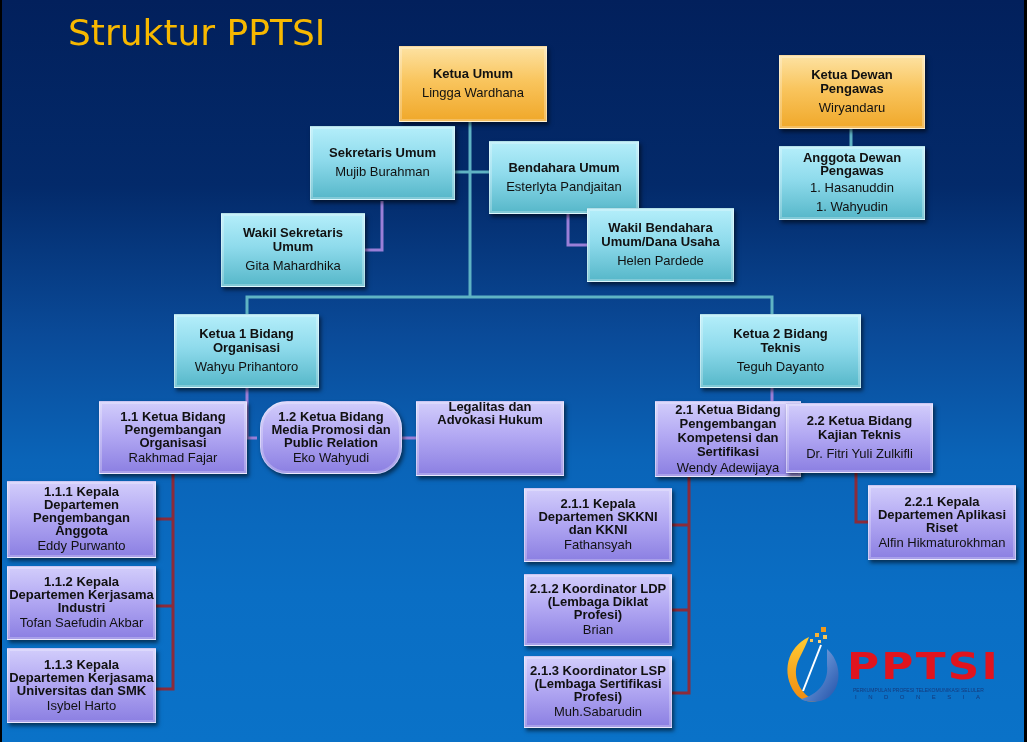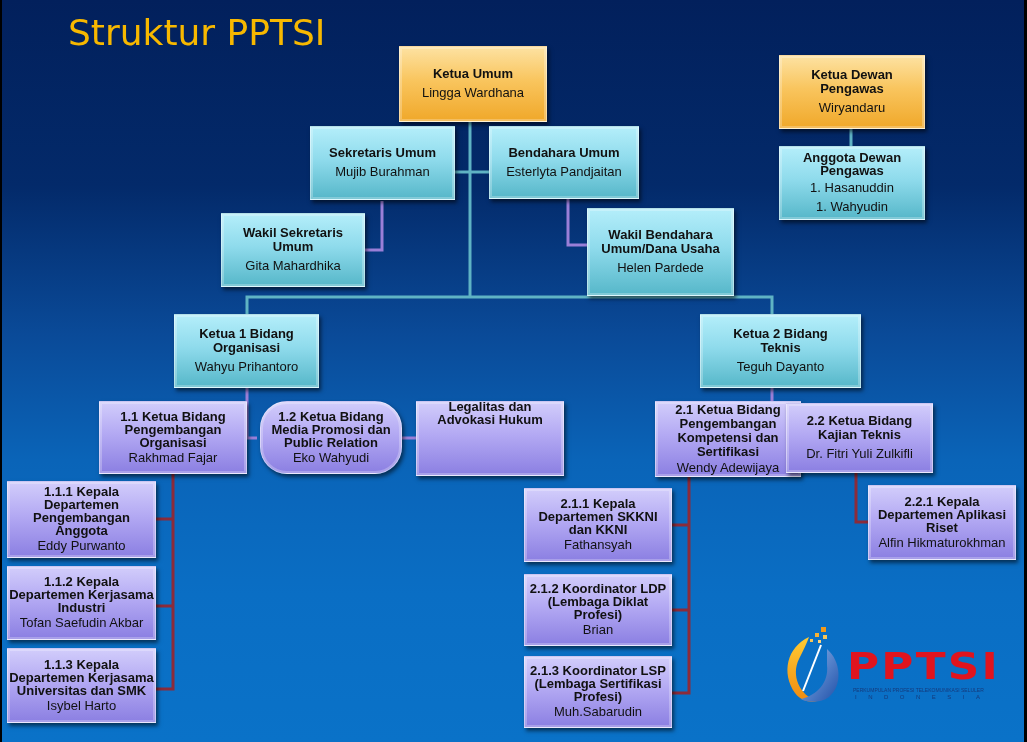--- a/index.html
+++ b/index.html
@@ -98,31 +98,31 @@
     <div class="role" style="width:110px;line-height:13px;">Anggota Dewan Pengawas</div>
     <div class="name2">1. Hasanuddin</div>
     <div class="name2">1. Wahyudin</div>
   </div>
 
   <div class="box cyan" style="left:308px;top:126px;width:145px;height:74px;">
     <div class="role">Sekretaris Umum</div>
     <div class="name">Mujib Burahman</div>
   </div>
 
-  <div class="box cyan" style="left:487px;top:126px;width:150px;height:73px;">
+  <div class="box cyan" style="left:487px;top:141px;width:150px;height:73px;">
     <div class="role">Bendahara Umum</div>
     <div class="name">Esterlyta Pandjaitan</div>
   </div>
 
   <div class="box cyan" style="left:219px;top:213px;width:144px;height:74px;">
     <div class="role" style="width:120px;">Wakil Sekretaris Umum</div>
     <div class="name">Gita Mahardhika</div>
   </div>
 
-  <div class="box cyan" style="left:585px;top:208px;width:147px;height:88px;">
+  <div class="box cyan" style="left:585px;top:208px;width:147px;height:74px;">
     <div class="role" style="width:140px;">Wakil Bendahara Umum/Dana Usaha</div>
     <div class="name">Helen Pardede</div>
   </div>
 
   <div class="box cyan" style="left:172px;top:314px;width:145px;height:74px;">
     <div class="role" style="width:110px;">Ketua 1 Bidang Organisasi</div>
     <div class="name">Wahyu Prihantoro</div>
   </div>
 
   <div class="box cyan" style="left:698px;top:314px;width:161px;height:74px;">

